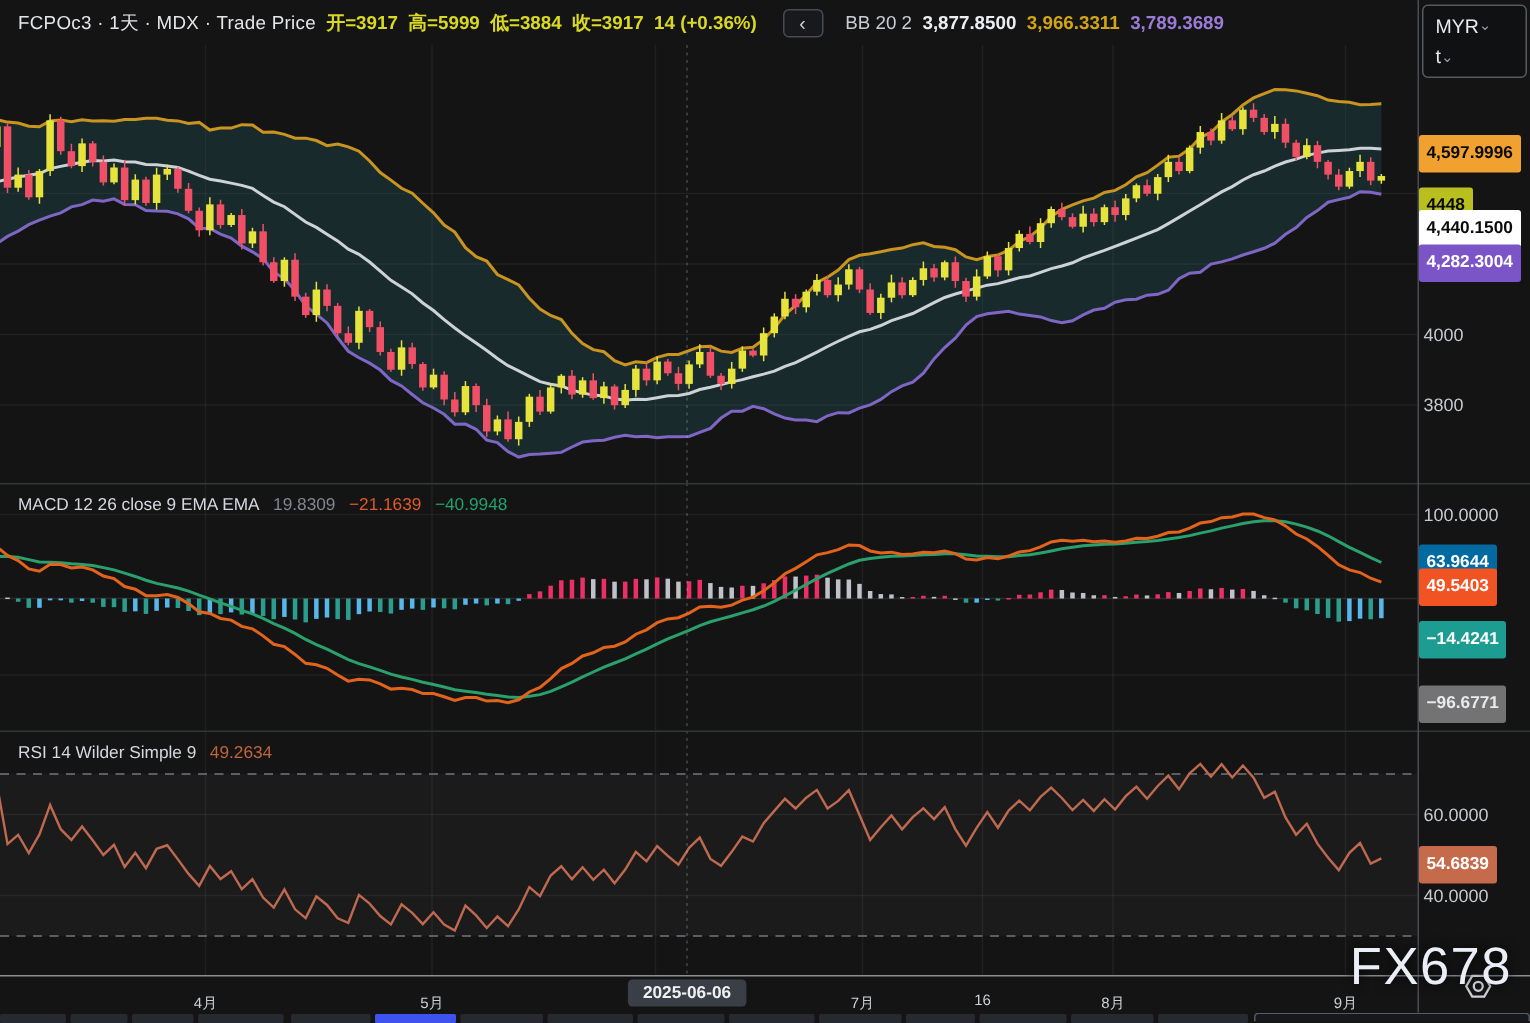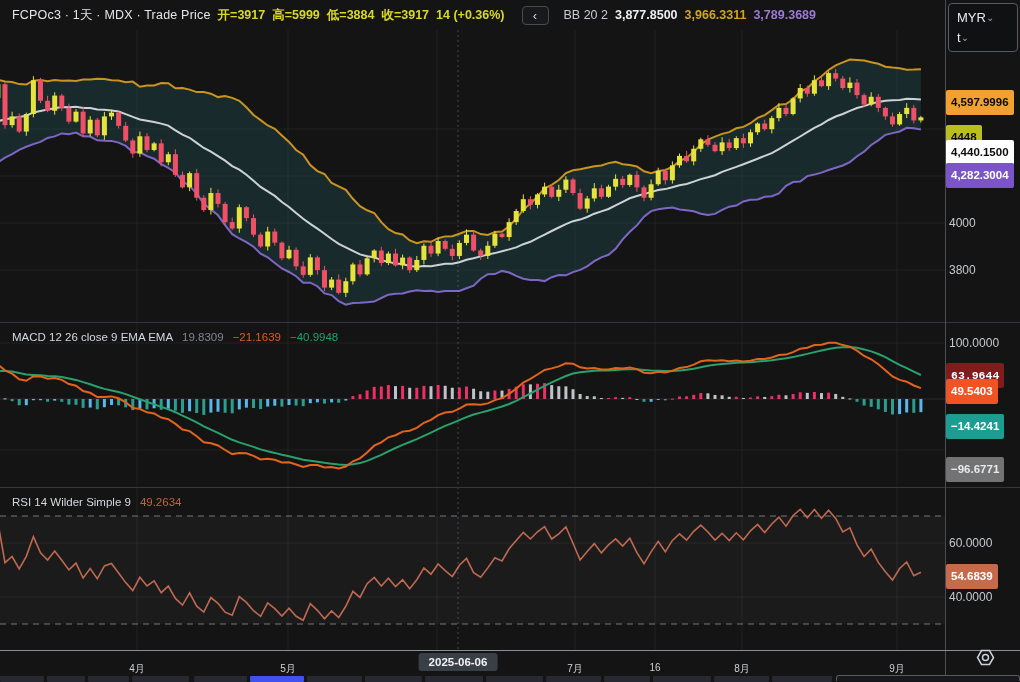--- a/index.html
+++ b/index.html
@@ -565,21 +565,21 @@
   <div class="axis-col" id="axis-col">
       <div class="axis-tick" style="top: 169px;">4200</div>
       <div class="axis-tick" style="top: 216px;">4000</div>
       <div class="axis-tick" style="top: 263px;">3800</div>
       <div class="axis-badge" style="top: 75px; background: rgb(240, 161, 47); color: rgb(11, 11, 11);">4,597.9996</div>
       <div class="axis-badge" style="top: 110px; background: rgb(185, 191, 31); color: rgb(11, 11, 11);">4448</div>
       <div class="axis-badge" style="top: 125px; background: rgb(255, 255, 255); color: rgb(11, 11, 11);">4,440.1500</div>
       <div class="axis-badge" style="top: 148px; background: rgb(123, 85, 200); color: rgb(255, 255, 255);">4,282.3004</div>
       <div class="axis-tick" style="top: 336px;">100.0000</div>
       <div class="axis-tick" style="top: 386px;">0.0000</div>
-      <div class="axis-badge" style="top: 348px; background: #7f1d1d; color: rgb(255, 255, 255); font-family: Liberation Mono, monospace;">63.9644</div>
+      <div class="axis-badge" style="top: 348px; background: #0369a1; color: rgb(255, 255, 255);">63.9644</div>
       <div class="axis-badge" style="top: 364px; background: rgb(242, 83, 34); color: rgb(255, 255, 255);">49.5403</div>
       <div class="axis-badge" style="top: 399px; background: rgb(29, 156, 146); color: rgb(255, 255, 255);">−14.4241</div>
       <div class="axis-badge" style="top: 442px; background: #737373; color: rgb(232, 234, 237);">−96.6771</div>
       <div class="axis-tick" style="top: 536px;">60.0000</div>
       <div class="axis-tick" style="top: 590px;">40.0000</div>
       <div class="axis-badge" style="top: 549px; background: rgb(198, 106, 76); color: rgb(255, 255, 255);">54.6839</div>
     </div>
 
   <div class="currency-box">
     <div class="currency-row">
@@ -621,14 +621,15 @@
       <div class="scroll-seg" style="left: 425px; width: 58px;"></div>
       <div class="scroll-seg" style="left: 486px; width: 57px;"></div>
       <div class="scroll-seg" style="left: 546px; width: 55px;"></div>
       <div class="scroll-seg" style="left: 604px; width: 46px;"></div>
       <div class="scroll-seg" style="left: 653px; width: 58px;"></div>
       <div class="scroll-seg" style="left: 714px; width: 55px;"></div>
       <div class="scroll-seg" style="left: 772px; width: 60px;"></div>
       <div class="scroll-endbox" style="left: 836px; width: 184px;"></div>
     </div>
 
+  <div class="watermark">FX678</div>
 
 </div>
 
 </body></html>

